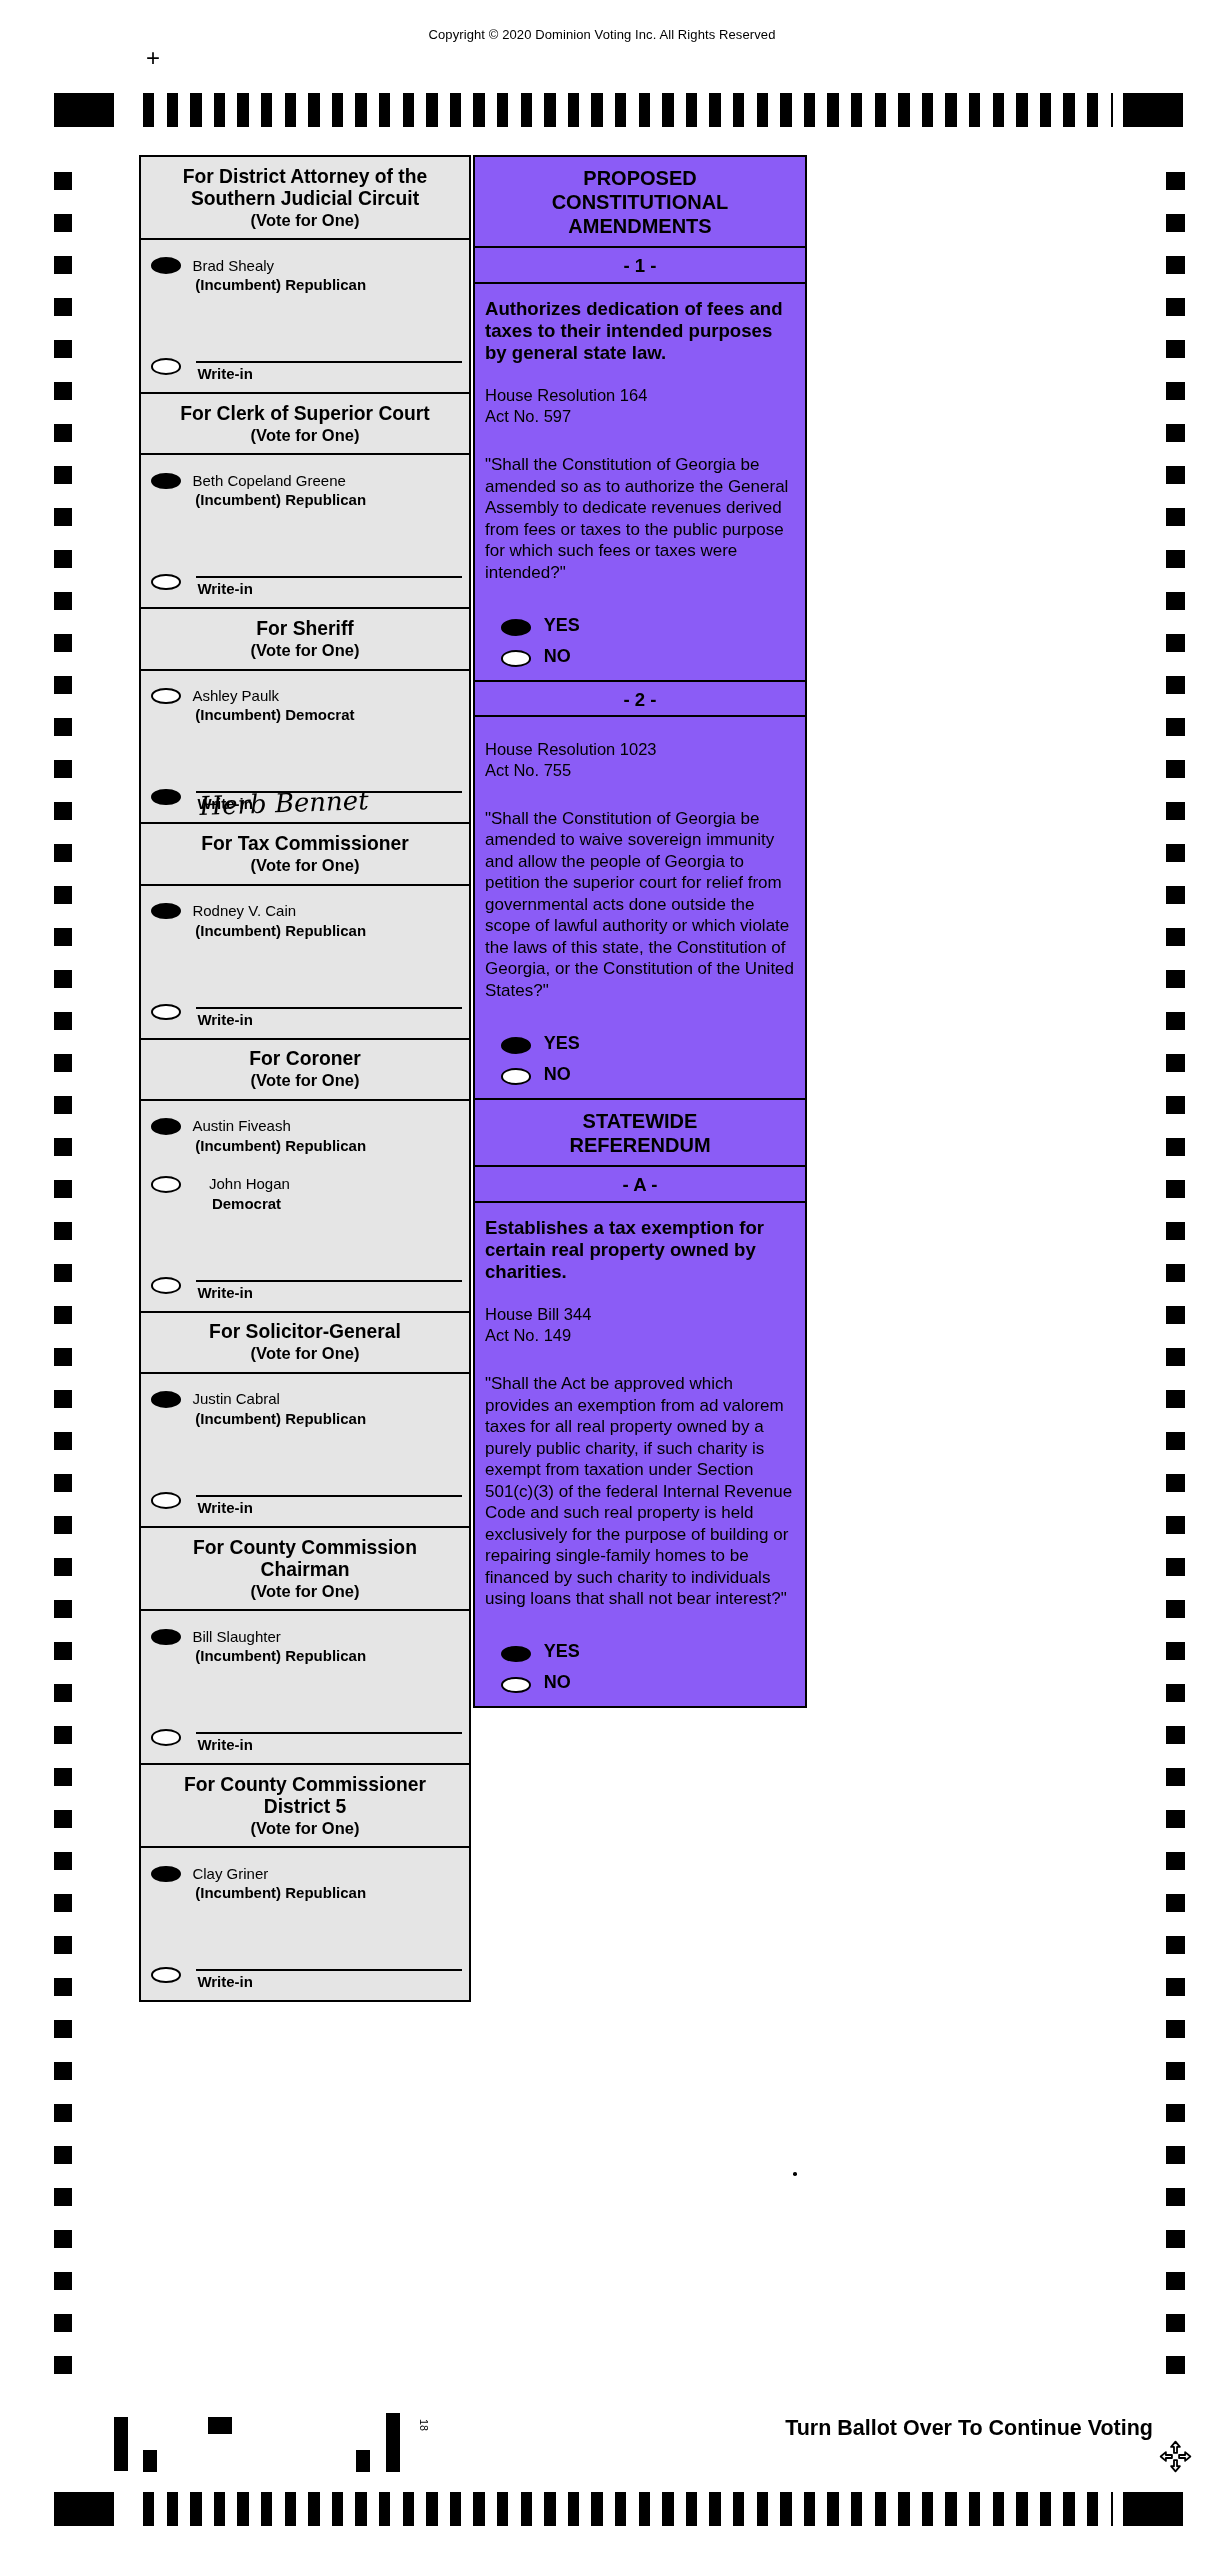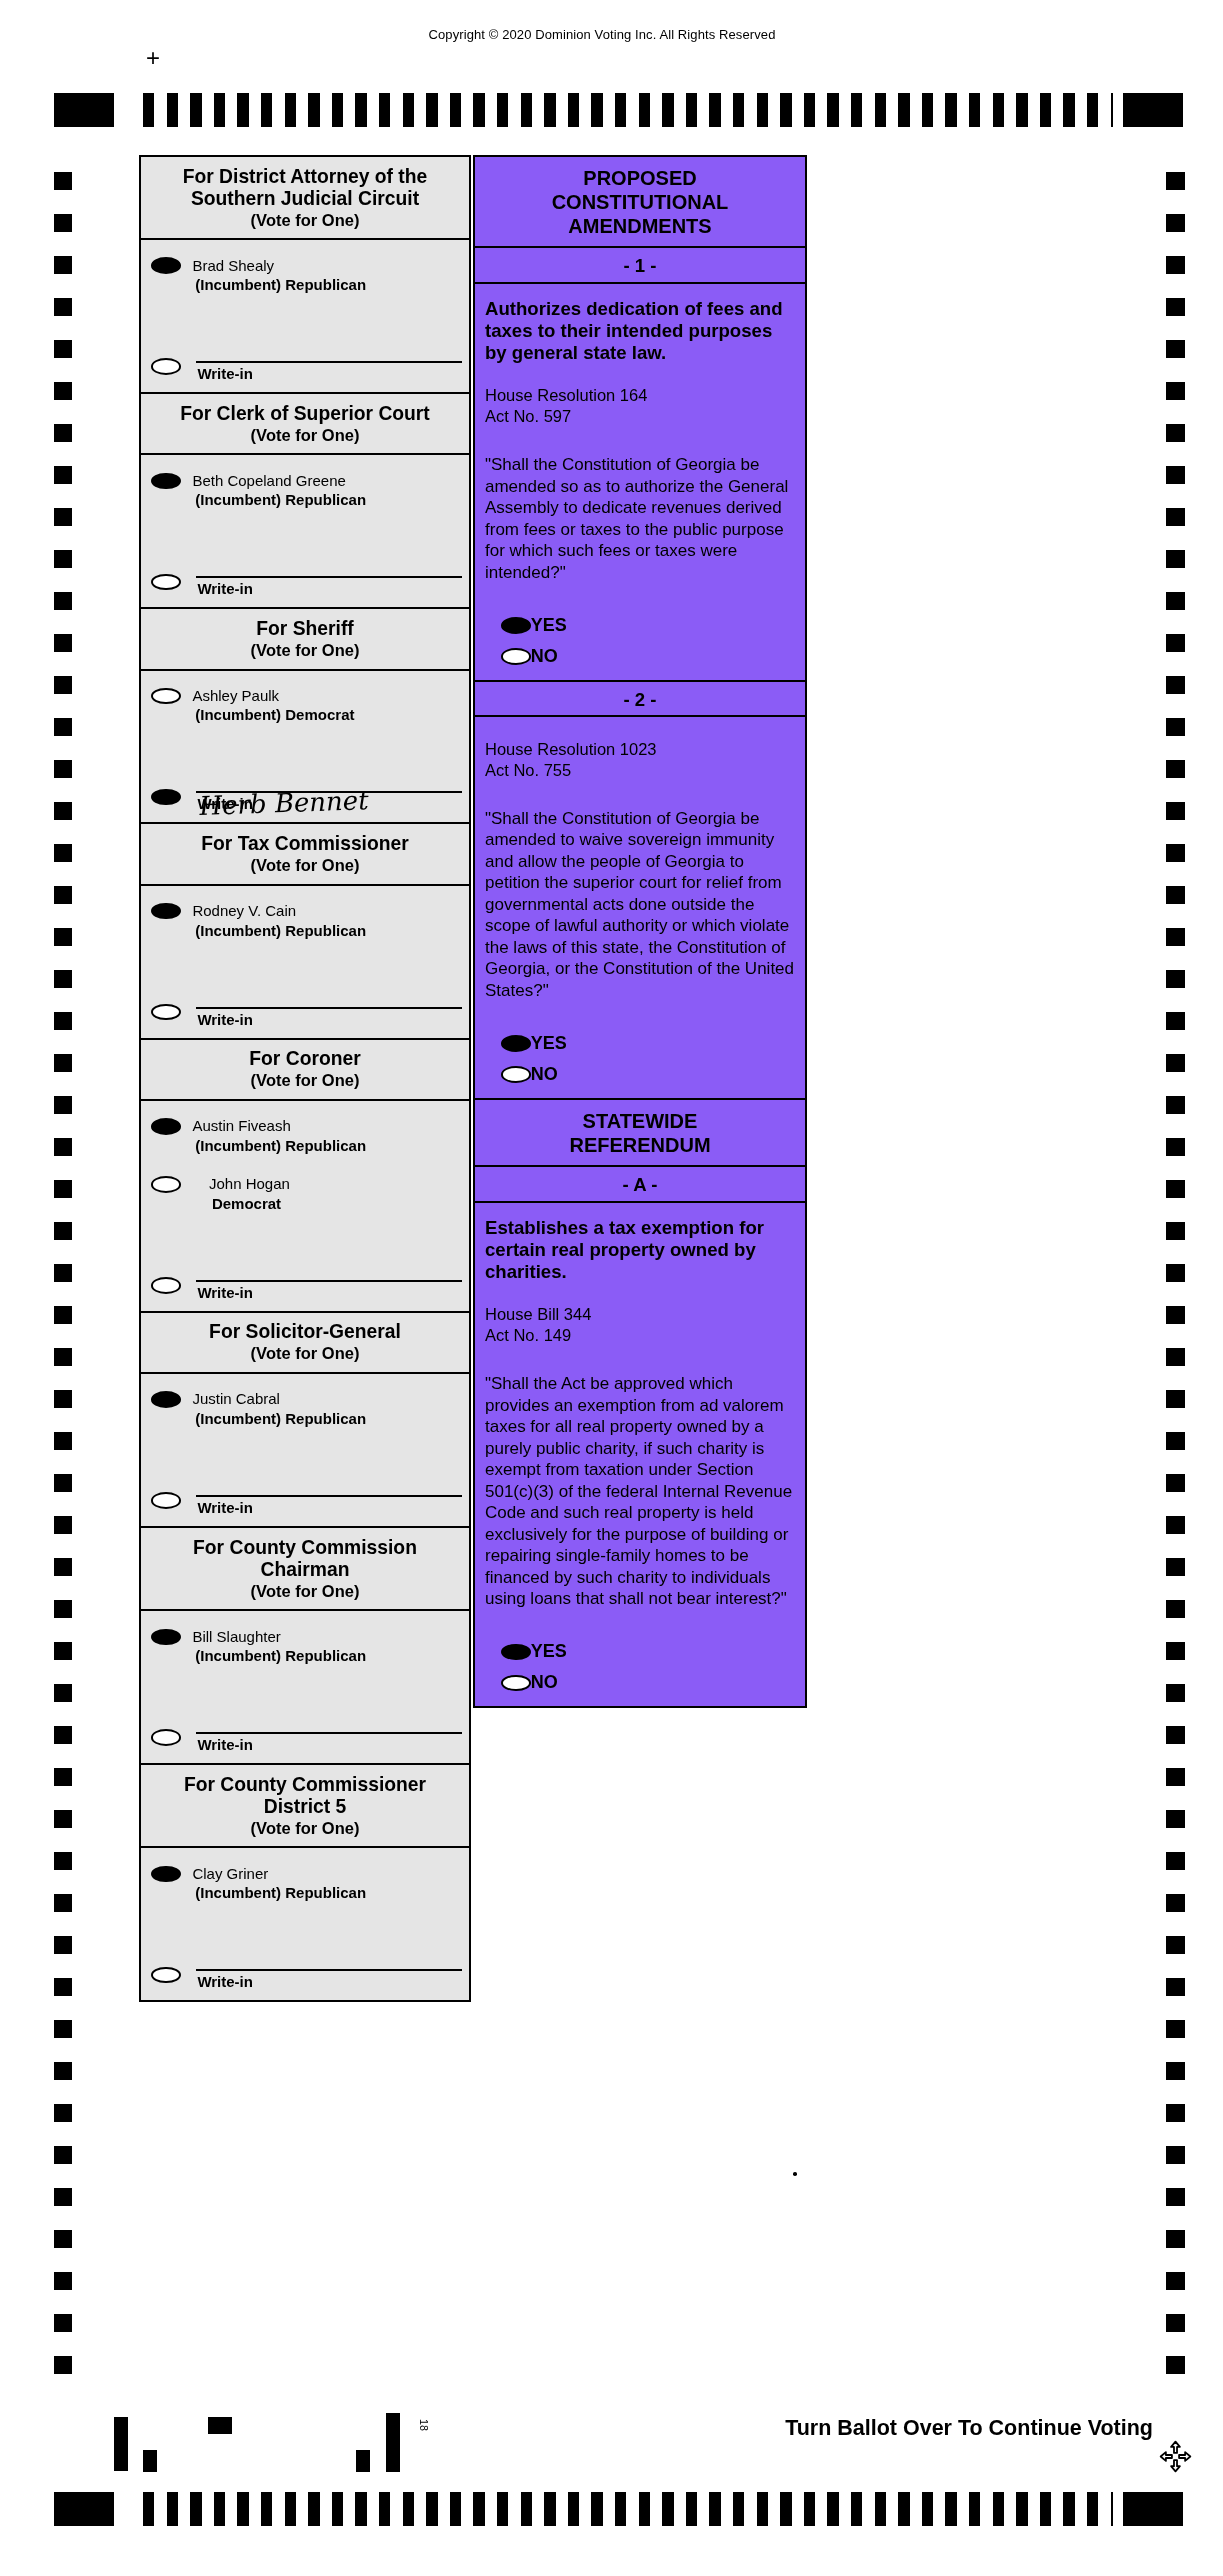--- a/index.html
+++ b/index.html
@@ -60,21 +60,21 @@
   .section-header { text-align:center; font-weight:bold; font-size:20px; line-height:24px;
                     padding:8.6px 5.7px; border-top:2.1px solid #000; border-bottom:2.1px solid #000;
                     white-space:pre-line; }
   .measure + .measure { border-top:2.1px solid #000; }
   .measure-number { text-align:center; font-weight:bold; font-size:18.6px;
                     padding:7.2px 0 4.3px; border-bottom:2.1px solid #000; }
   .measure-body { padding:0 10px 13px; }
   .measure-summary { font-weight:bold; font-size:18.6px; line-height:22px; margin-top:14.3px; }
   .measure-ref { font-size:16.5px; line-height:21px; margin-top:21.5px; }
   .measure-question { font-size:17px; line-height:21.5px; margin-top:27px; }
-  .choice { display:flex; align-items:center; margin-top:10px; padding-left:15.7px; }
+  .choice { display:flex; align-items:flex-end; gap:13px; margin-top:10px; padding-left:15.7px; }
   .choice.first { margin-top:31.5px; }
   .choice .oval { margin-top:0; }
   .choice-label { font-weight:bold; font-size:18px; }
 
   
   .idmark { position:absolute; background:#000; }
   .stub-number { left:418px; top:2419px; font-size:10.7px; writing-mode:vertical-rl; }
   .turn-text { top:2416px; left:0; width:1153px; text-align:right; font-weight:bold; font-size:21.5px; }
   .move-icon { left:1159px; top:2440px; }
   .stray-mark { left:793px; top:2172px; width:3.6px; height:3.6px; border-radius:50%; background:#000; }

